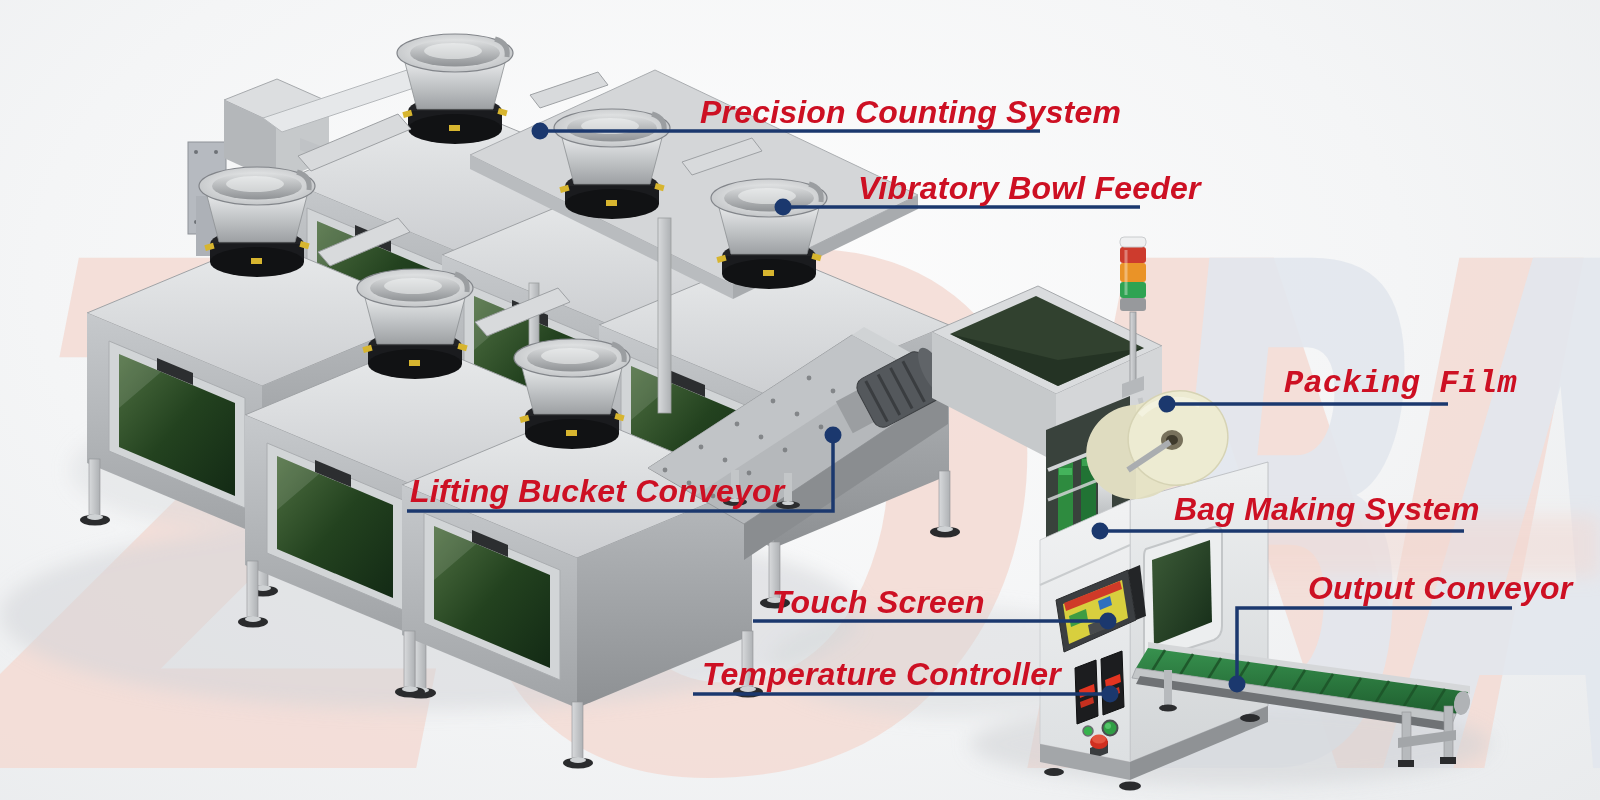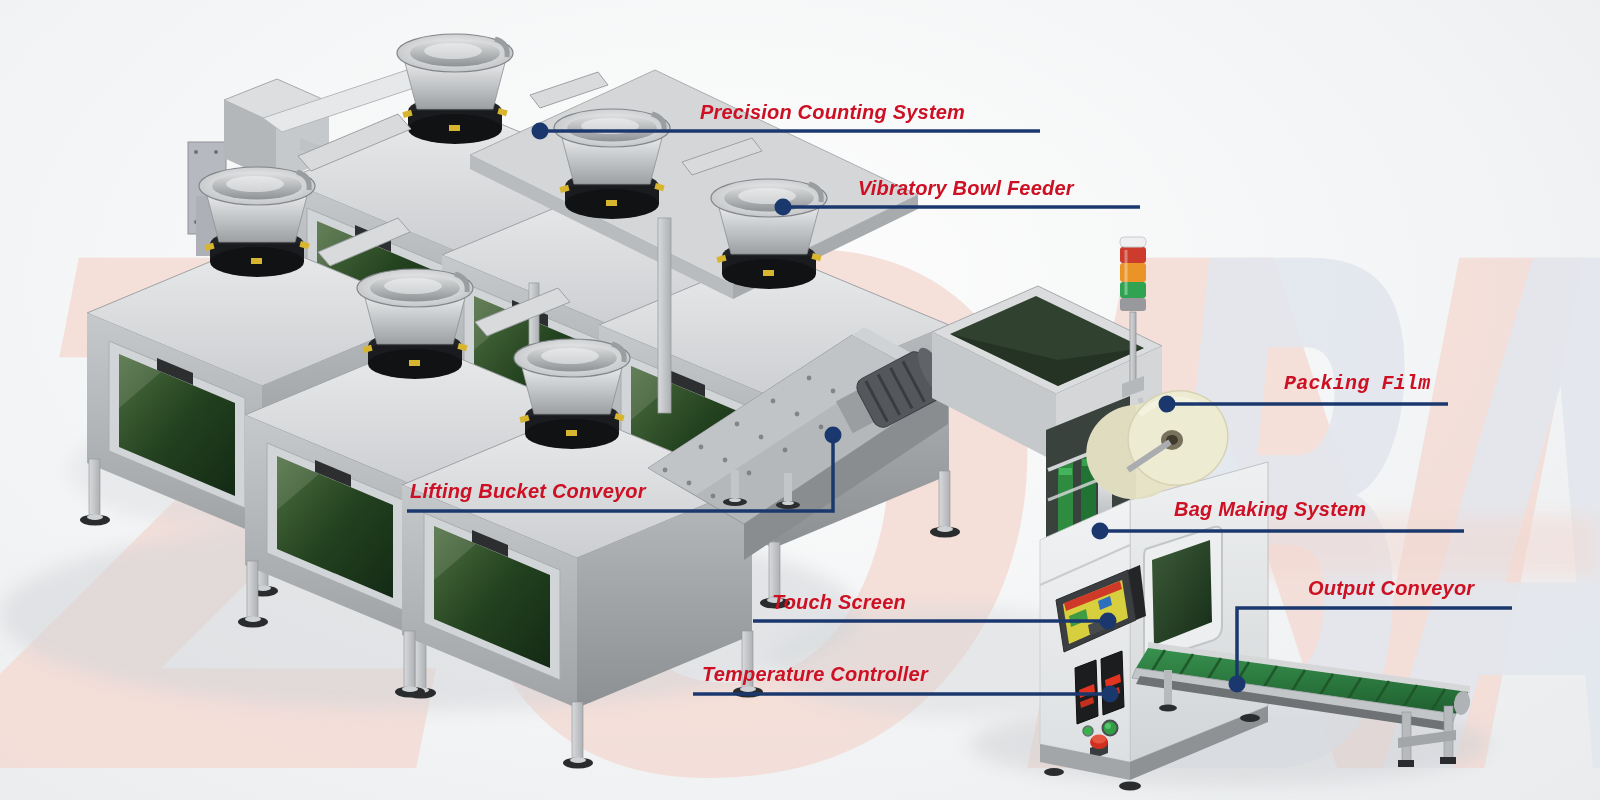--- a/index.html
+++ b/index.html
@@ -5,21 +5,21 @@
   html,body{margin:0;padding:0;background:#ffffff;}
   .stage{
     position:relative;width:1600px;height:800px;overflow:hidden;
     background:radial-gradient(ellipse at 45% 35%, #fdfdfd 0%, #f4f5f6 55%, #e9ebed 100%);
     font-family:"Liberation Sans", sans-serif;
   }
   .stage svg{position:absolute;left:0;top:0;}
   .callout{
     position:absolute;
     font-family:"Liberation Sans", sans-serif;
-    font-size:20px;font-weight:bold;font-style:italic;
+    font-size:32px;font-weight:bold;font-style:italic;
     color:#CD1023;line-height:34px;white-space:nowrap;
     letter-spacing:0.2px;
   }
   .c1{left:700px;top:95px;}
   .c2{left:858px;top:171px;}
   .c3{left:1284px;top:367px;font-family:Liberation Mono, monospace;}
   .c4{left:1174px;top:492px;}
   .c5{left:1308px;top:571px;}
   .c6{left:772px;top:585px;}
   .c7{left:702px;top:657px;}

